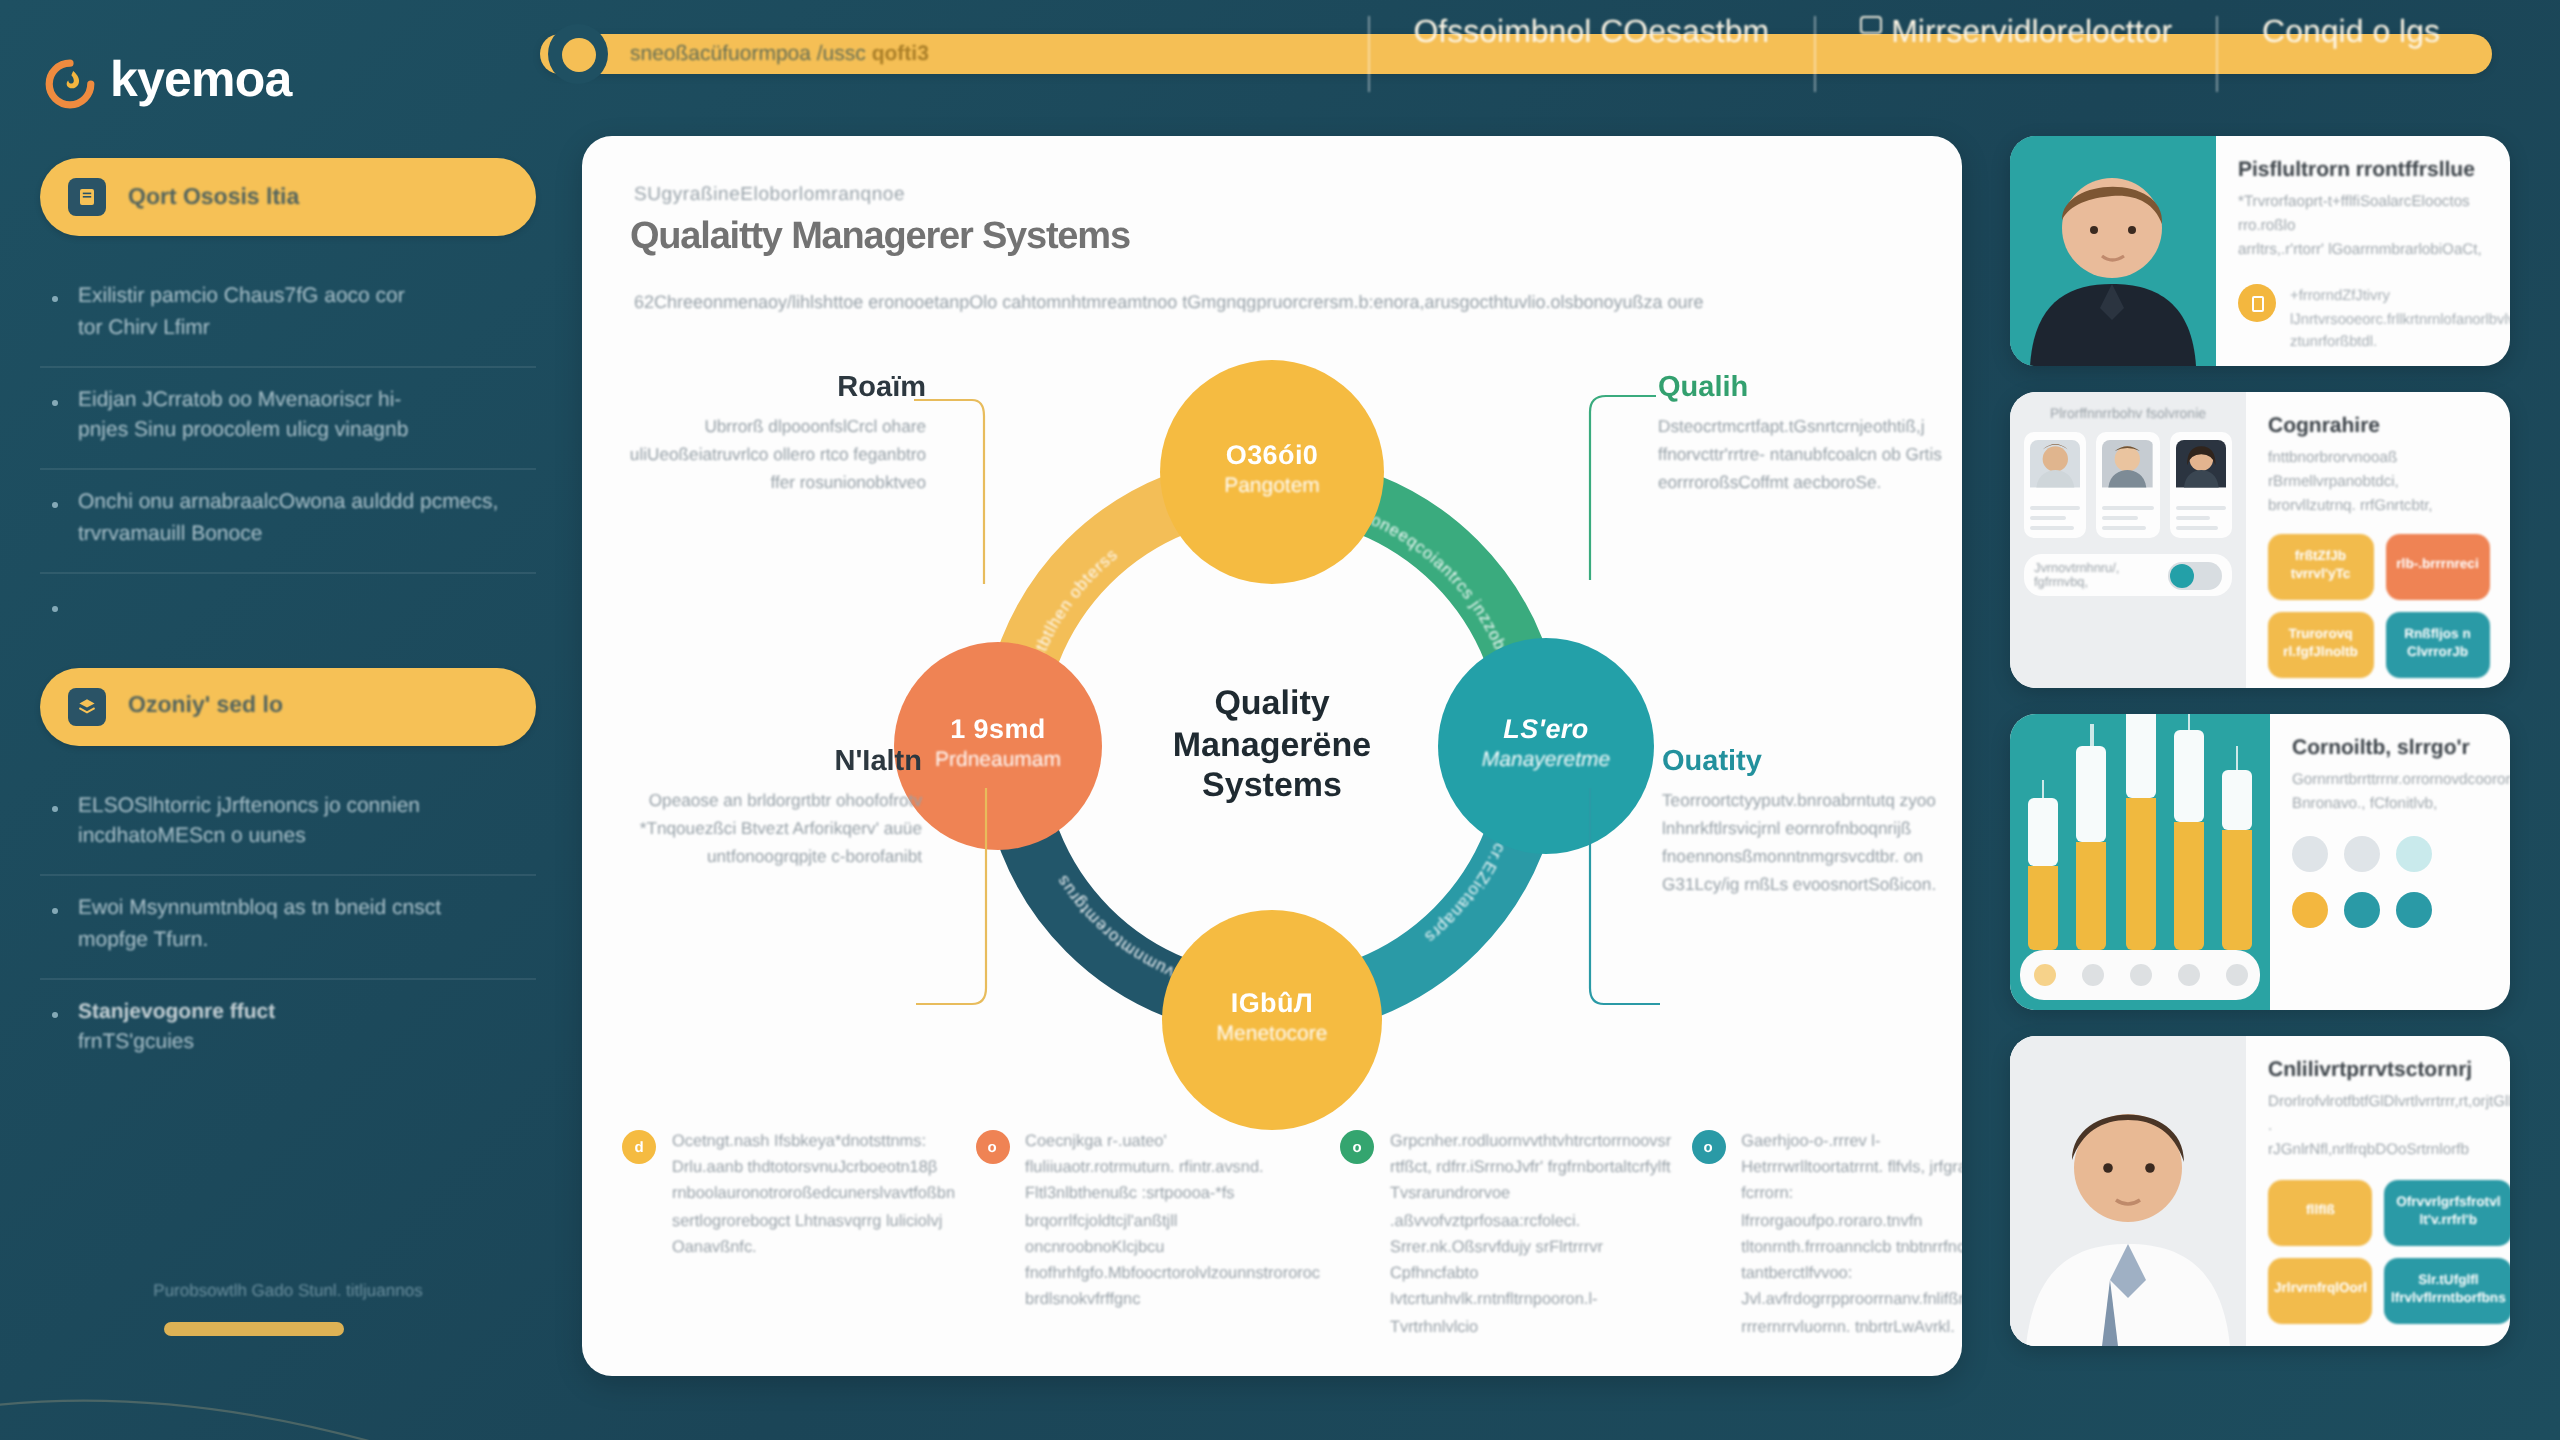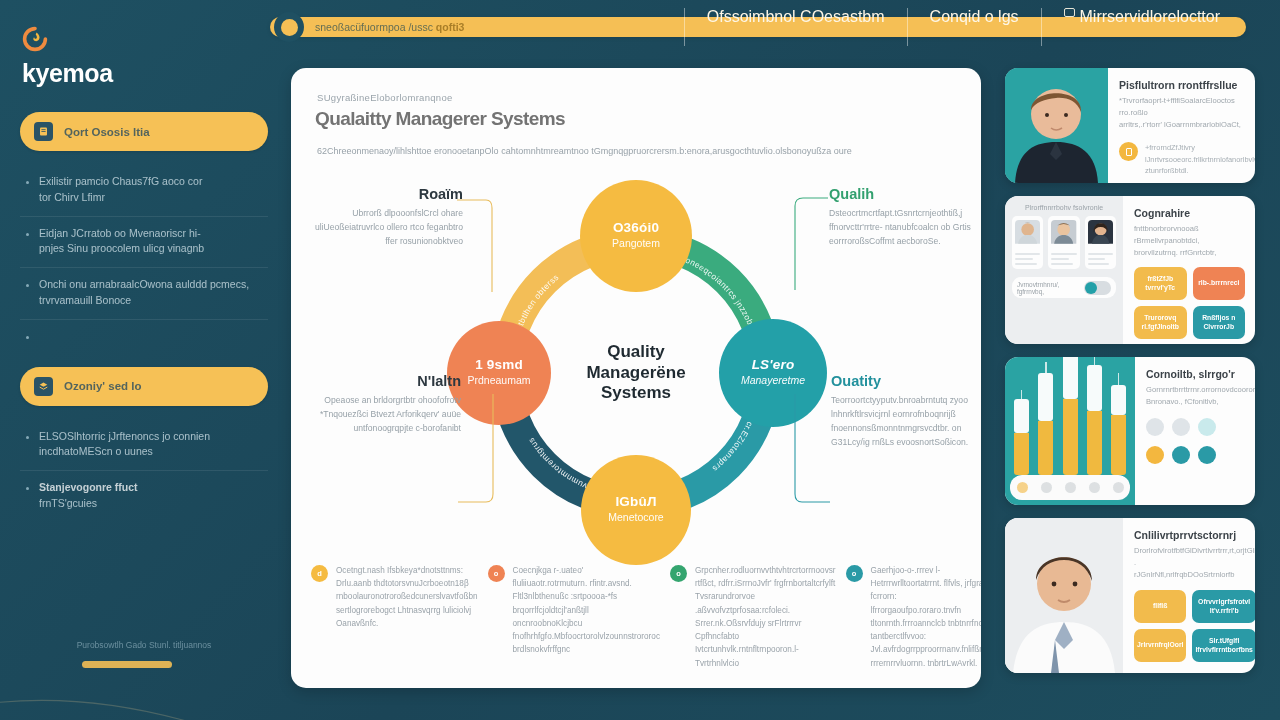--- a/index.html
+++ b/index.html
@@ -14,21 +14,21 @@
     background: linear-gradient(135deg,#1e5062 0%,#1b4557 55%,#1d4d5e 100%);
     position: relative;
   }
 
   
   .deco { position:absolute; left:-40px; bottom:-60px; width:380px; height:200px;
           pointer-events:none; opacity:.45; }
 
   
   .sidebar { position:absolute; left:0; top:0; width:288px; height:720px; padding:18px 20px 0 20px; }
-  .brand { display:flex; align-items:flex-start; gap:7px; margin:8px 0 24px 2px;flex-direction:column; }
+  .brand { display:flex; align-items:flex-end; gap:7px; margin:8px 0 24px 2px; }
   .brand-mark { width:26px; height:26px; position:relative; flex:0 0 auto; }
   .brand-mark svg { display:block; }
   .brand-name { color:#ffffff; font-size:25px; font-weight:700; letter-spacing:-.4px; }
 
   .pill {
     height:39px; border-radius:20px; background:#f6c156;
     display:flex; align-items:center; gap:11px; padding:0 14px;
     margin-bottom:14px; box-shadow:0 1px 3px rgba(0,0,0,.14);
   }
   .pill-ico { width:19px; height:19px; border-radius:4px; background:#2a5366;
@@ -227,20 +227,24 @@
           <path d="M1.7 6.1 5.5 8.2 9.3 6.1" fill="none" stroke="#f6c156" stroke-width="1"></path>
         </svg>
     </span>
     <span class="pill-label">Ozoniy' sed lo</span>
   </div>
   <div class="nav-list">
     <div class="nav-item">
       <span class="nav-dot"></span>
       <span class="nav-txt"><span class="l1">ELSOSlhtorric jJrftenoncs  jo connien</span><span class="l2">incdhatoMEScn o uunes</span></span>
     </div>
+    <div class="nav-item">
+      <span class="nav-dot"></span>
+      <span class="nav-txt"><span class="l1">Ewoi Msynnumtnbloq as tn bneid cnsct</span><span class="l2">mopfge Tfurn.</span></span>
+    </div>
     <div class="nav-item is-bold">
       <span class="nav-dot"></span>
       <span class="nav-txt"><span class="l1">Stanjevogonre ffuct</span><span class="l2">frnTS'gcuies</span></span>
     </div>
   </div>
 
   <div class="side-foot">
     <div class="side-foot-txt">Purobsowtlh Gado Stunl. titljuannos</div>
     <div class="side-foot-bar"></div>
   </div>
@@ -252,25 +256,25 @@
     </span>
   <span class="crumb">
     <span>sneoßacüfuormpoa /ussc</span>
     <span class="cur">qofti3</span>
   </span>
   <nav class="topnav">
     <span class="topnav-item">
       <span>Ofssoimbnol COesastbm</span>
     </span>
     <span class="topnav-item">
-      <span>Conqid o lgs</span>
-    </span>
-    <span class="topnav-item">
       <span class="topnav-ico"></span>
       <span>Mirrservidlorelocttor</span>
+    </span>
+    <span class="topnav-item">
+      <span>Conqid o lgs</span>
     </span>
   </nav>
 </header>
 
 <main class="main">
   <div class="main-eyebrow">SUgyraßineEloborlomranqnoe</div>
   <h1 class="main-title">Qualaitty Managerer Systems</h1>
   <div class="main-sub">62Chreeonmenaoy/lihlshttoe eronooetanpOlo cahtomnhtmreamtnoo tGmgnqgpruorcrersm.b:enora,arusgocthtuvlio.olsbonoyußza oure</div>
 
   <div class="cycle">

